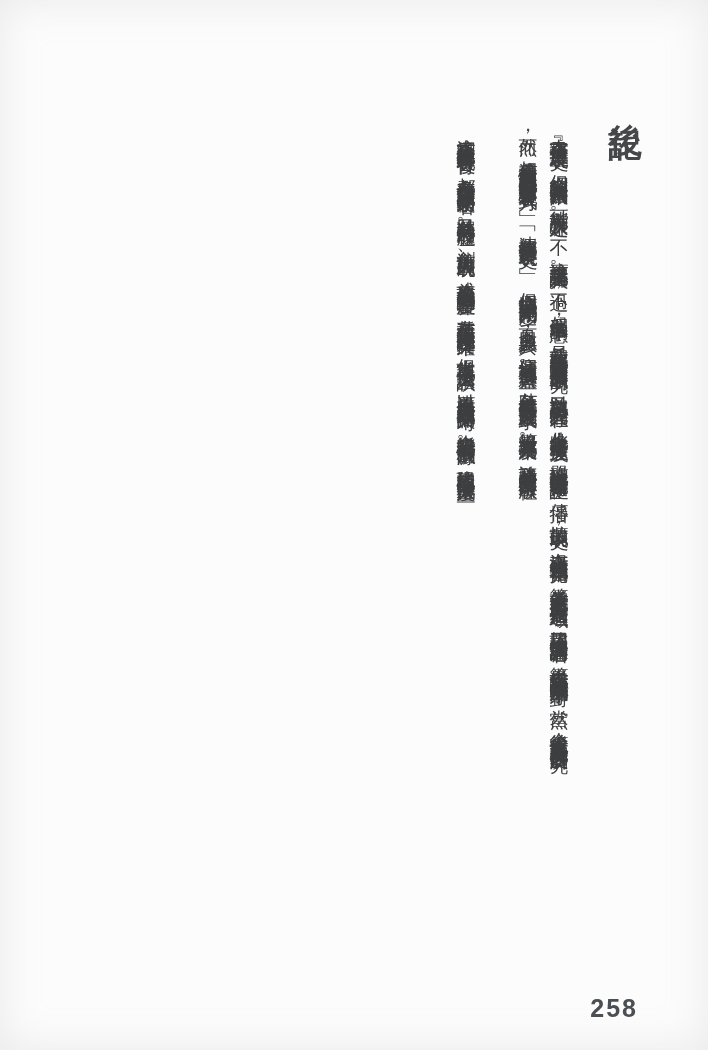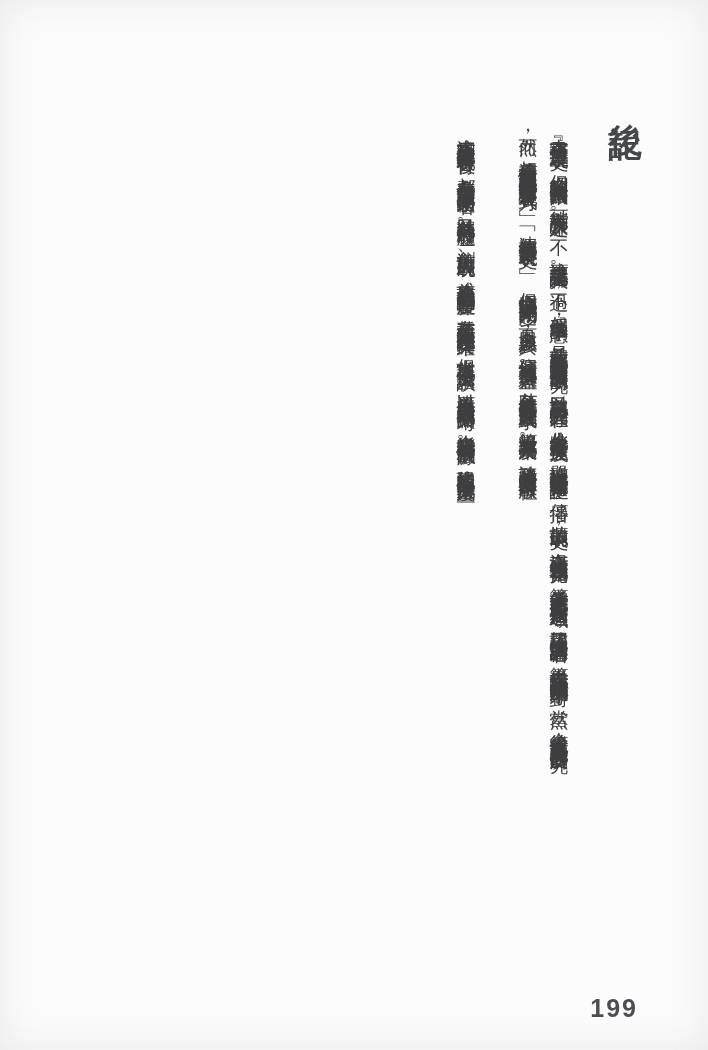--- a/index.html
+++ b/index.html
@@ -66,15 +66,15 @@
 <div class="page">
 
   <div class="page-title">後記</div>
 
   <div class="text-block">
     <p>本書雖自稱『成人漫畫表現史』，但介紹的範圍其實相當侷限，可能稍有誇大之嫌。不，應該說完全就是誇大了。不過，起這個名字的本意，是希望藉此讓普羅大眾知道世上還有這麼一個領域的研究，以及認真想要研究它的人存在。此外像本書這樣圖文並茂，嚴謹地探究漫畫藝術表現如何誕生、傳播、擴散的表現史，在漫畫研究領域仍相當罕見，筆者希望能藉本書鼓勵更多人投入這個領域，故選用了比較偏全體論的書名。筆者也自認應該有勉強達到最低的水準才對。當然，今後筆者也會對更多的表現進行廣泛的研究。</p>
     <p>然而，相信還是會有憤怒的讀者抱怨「為什麼沒有介紹這種表現方式！」、「連這個都沒收錄算什麼表現史！」。但這個領域的研究才剛剛起步，而且愈多人參與，這個領域才會發展得愈興盛。若各位願意提供任何寶貴的意見或要求，筆者絕對高興都來不及。請務必將您的意見寄至太田出版社！</p>
     <p class="para-gap">這本書介紹的成人漫畫特有表現背後，都各自存在孕育該表現的作家和使用者，以及其獨特的發展歷程。創造前無古人的表現、成為該表現的代名詞而享譽漫畫界，在某種意義上對作家或許是一種榮耀；但當其表現手法遭世人誤讀，以違反原作者意圖的形式而傳播開來時，也會變成發明者苦惱的根源。這樣的現象並不僅限於成人漫畫。</p>
   </div>
 
-  <div class="page-number">199</div>
+  <div class="page-number">258</div>
 
 </div>
 
 </body></html>

